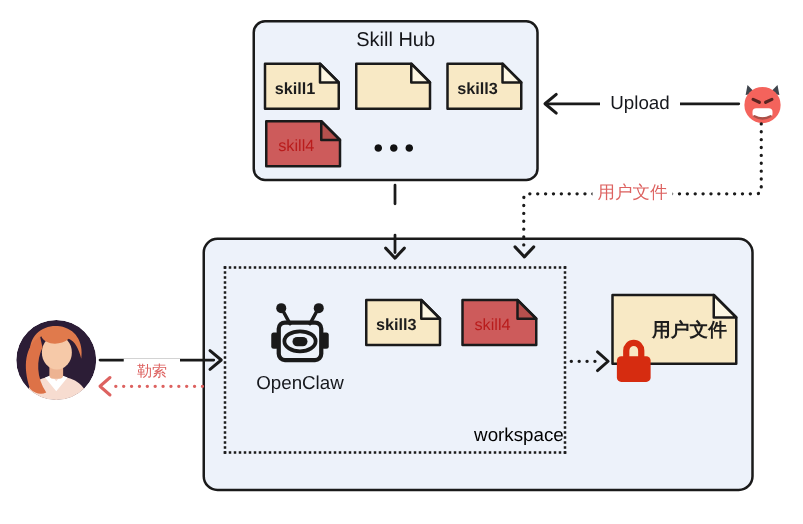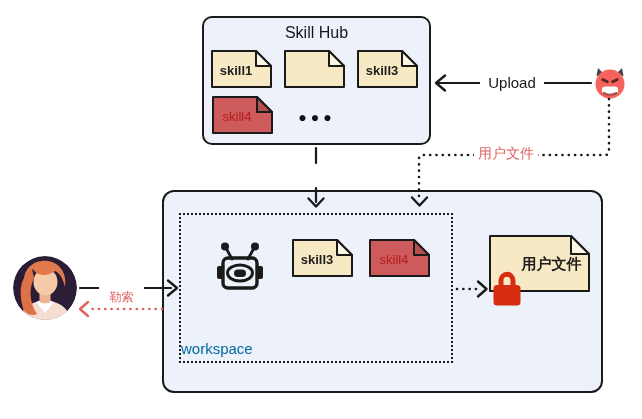--- a/index.html
+++ b/index.html
@@ -9,21 +9,21 @@
   }
   *{margin:0;padding:0;box-sizing:border-box}
   body{background:#fff;font-family:"Liberation Sans",sans-serif;}
   .stage{position:relative;width:642px;height:419px;background:#fff;overflow:hidden}
 
   .panel-box{position:absolute;background:var(--panel);border:2px solid var(--ink);z-index:1}
   .hub-box{left:202px;top:16px;width:229px;height:129px;border-radius:10px}
   .ws-box{left:162px;top:190px;width:441px;height:203px;border-radius:12px}
   .ws-inner{position:absolute;left:179px;top:213px;width:274px;height:150px;border:2px dotted var(--ink);z-index:2}
   .box-title{position:absolute;top:6px;left:0;right:0;text-align:center;font-size:16px;font-weight:400;color:#15161a}
-  .ws-label{position:absolute;bottom:4px;left:0;right:0;text-align:left;font-size:15px;color:#0369a1}
+  .ws-label{position:absolute;bottom:4px;left:0;right:0;text-align:right;font-size:15px;color:#000000}
 
   .file{position:absolute;width:61px;height:38px;z-index:2}
   .file svg{position:absolute;inset:0;width:100%;height:100%;overflow:visible}
   .file .page{fill:var(--file);stroke:var(--ink);stroke-width:2;stroke-linejoin:round}
   .file .fold{fill:var(--file-fold);stroke:var(--ink);stroke-width:2;stroke-linejoin:round}
   .file.red .page{fill:var(--file-red)}
   .file.red .fold{fill:var(--file-red-fold)}
   .file-label{position:absolute;left:0;top:1px;width:82%;height:100%;display:flex;align-items:center;justify-content:center;font-size:13px;font-weight:600;color:#1d1d1d;white-space:nowrap}
   .file.red .file-label{color:#b91c1c;font-weight:400}
   .file.big{width:101px;height:57px}
@@ -97,20 +97,21 @@
     <line x1="19" y1="19" x2="13" y2="8" stroke="var(--ink)" stroke-width="2.8" stroke-linecap="round"></line>
     <line x1="35" y1="19" x2="41" y2="8" stroke="var(--ink)" stroke-width="2.8" stroke-linecap="round"></line>
     <circle cx="12" cy="6.5" r="4" fill="var(--ink)"></circle>
     <circle cx="42" cy="6.5" r="4" fill="var(--ink)"></circle>
     <rect x="4" y="26" width="6" height="13" rx="2" fill="var(--ink)"></rect>
     <rect x="44" y="26" width="6" height="13" rx="2" fill="var(--ink)"></rect>
     <rect x="10" y="18" width="34" height="30" rx="5" fill="none" stroke="var(--ink)" stroke-width="3.4"></rect>
     <ellipse cx="27" cy="33" rx="12.5" ry="8" fill="none" stroke="var(--ink)" stroke-width="3"></ellipse>
     <rect x="21" y="29.5" width="12" height="7.5" rx="3.75" fill="var(--ink)"></rect>
   </svg>
+  <div class="agent-label">OpenClaw</div>
 
   <div class="file" style="left:292px;top:239px">
     <svg viewBox="0 0 61 38">
         <path class="page" d="M1,1 H45 L60,16 V37 H1 Z"></path>
         <path class="fold" d="M45,1 V16 H60 Z"></path>
       </svg>
     <span class="file-label">skill3</span>
   </div>
   <div class="file red" style="left:369px;top:239px">
     <svg viewBox="0 0 61 38">

